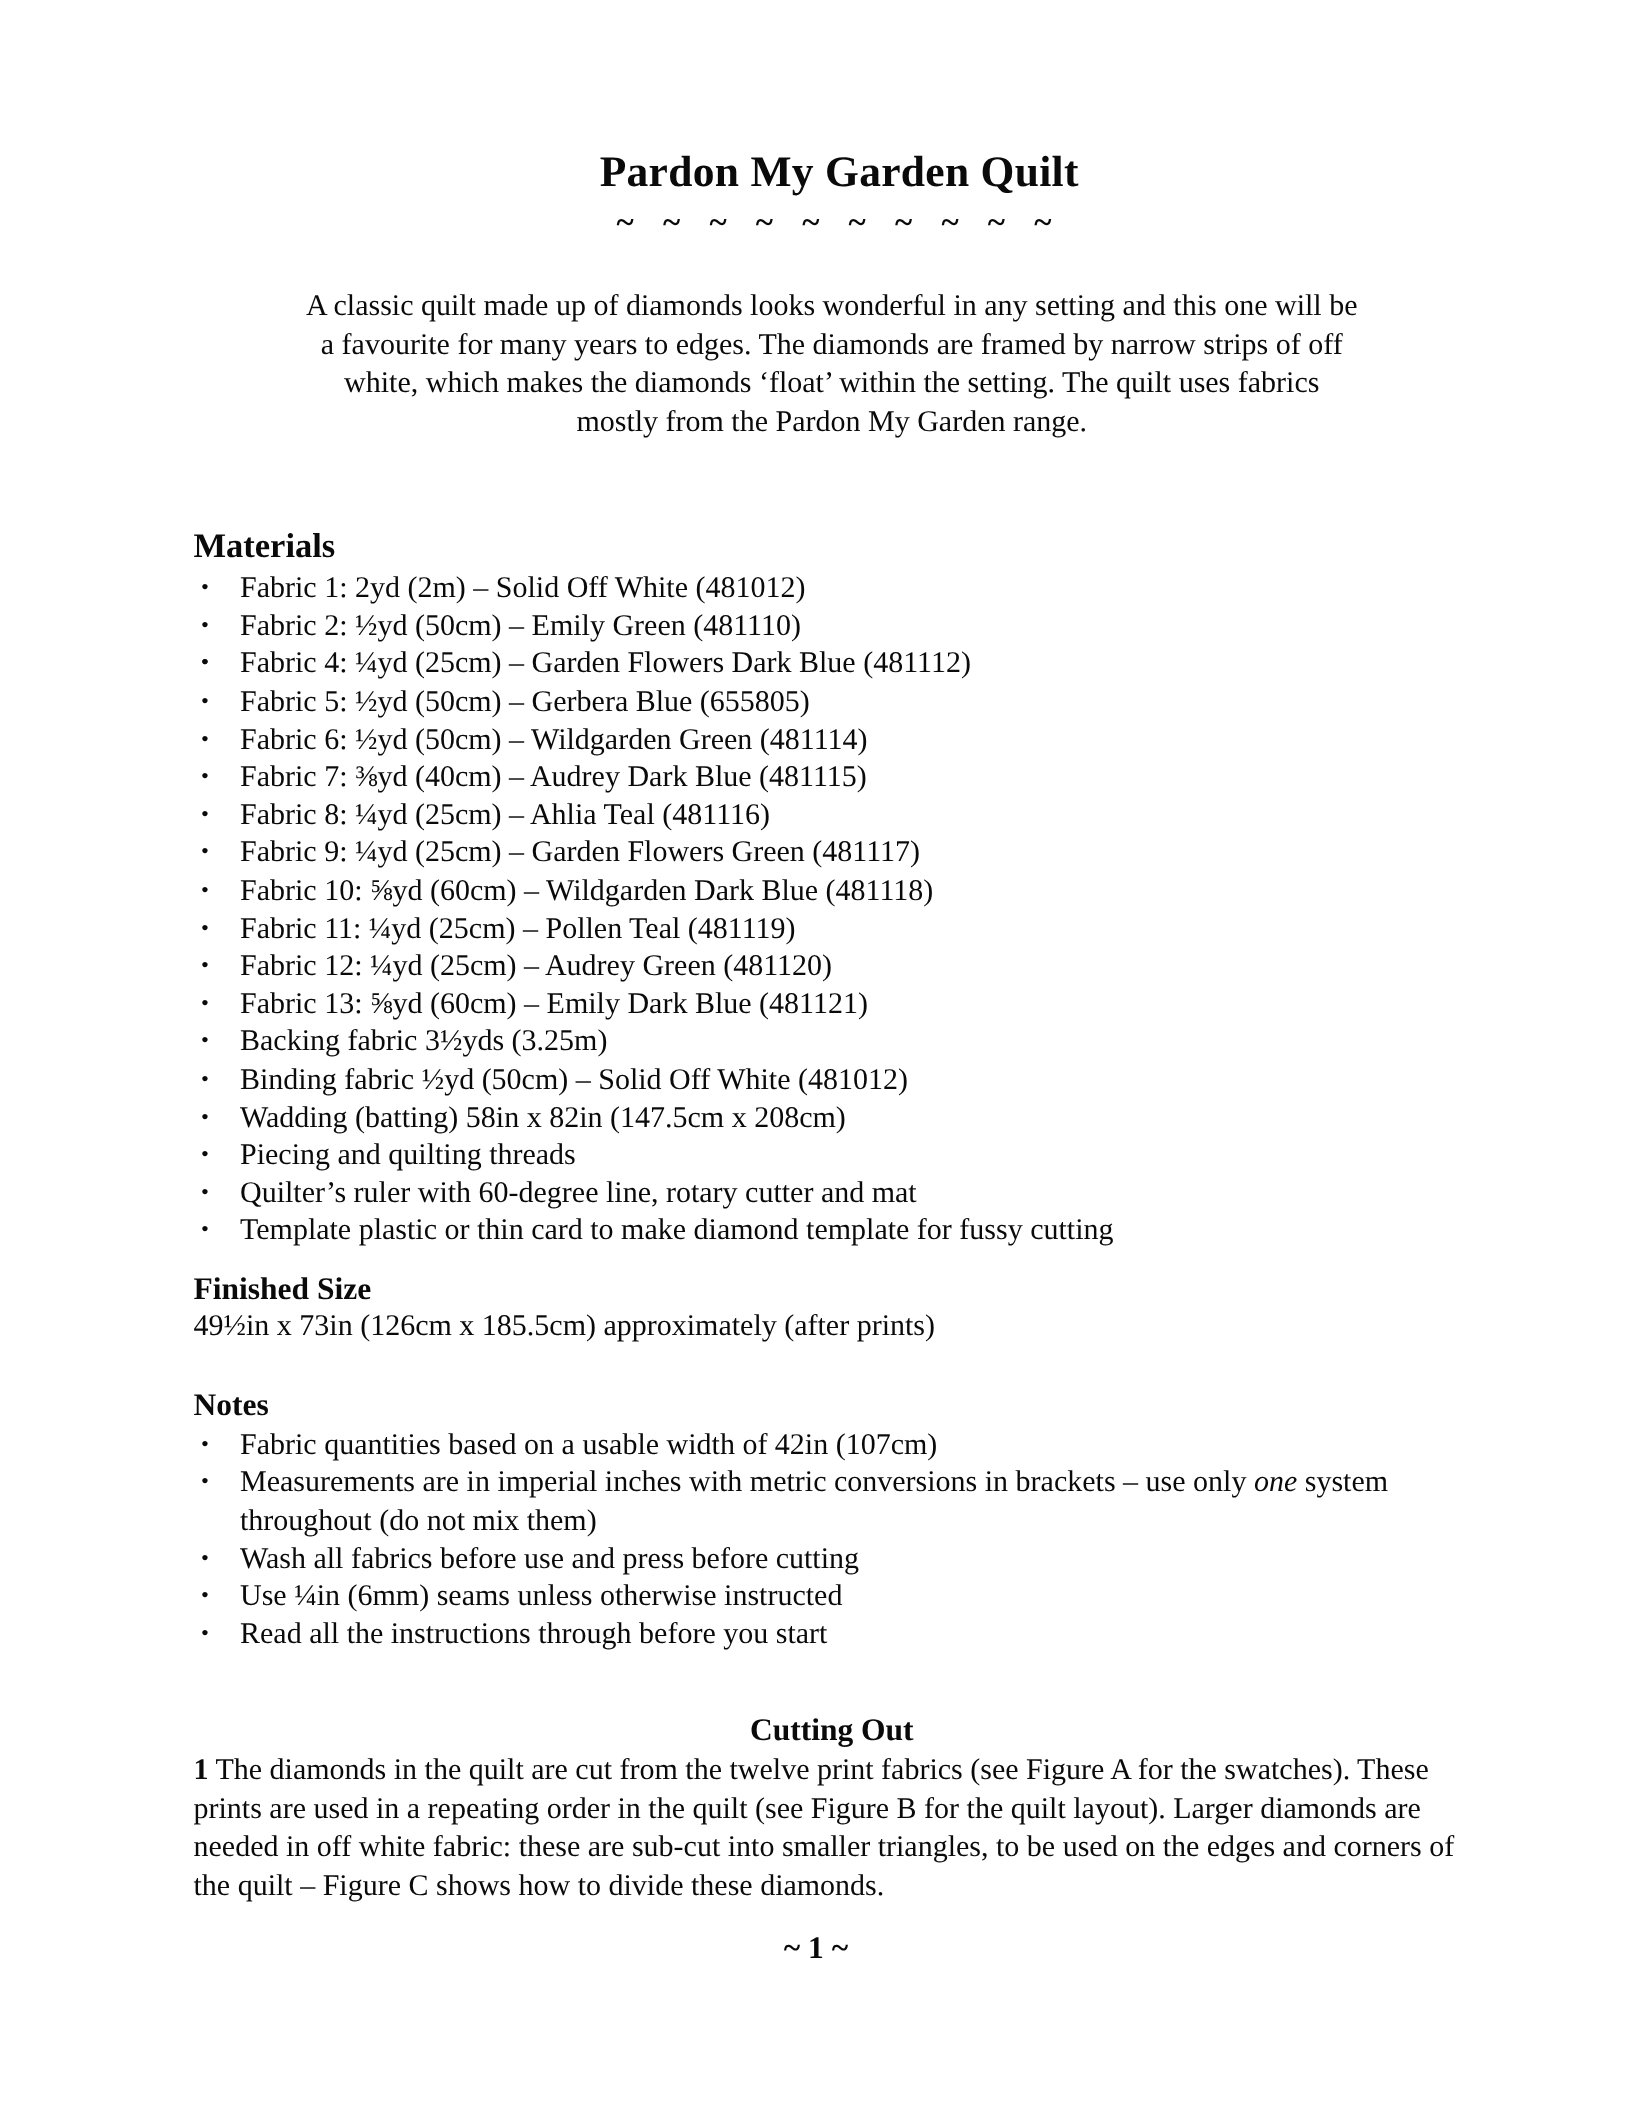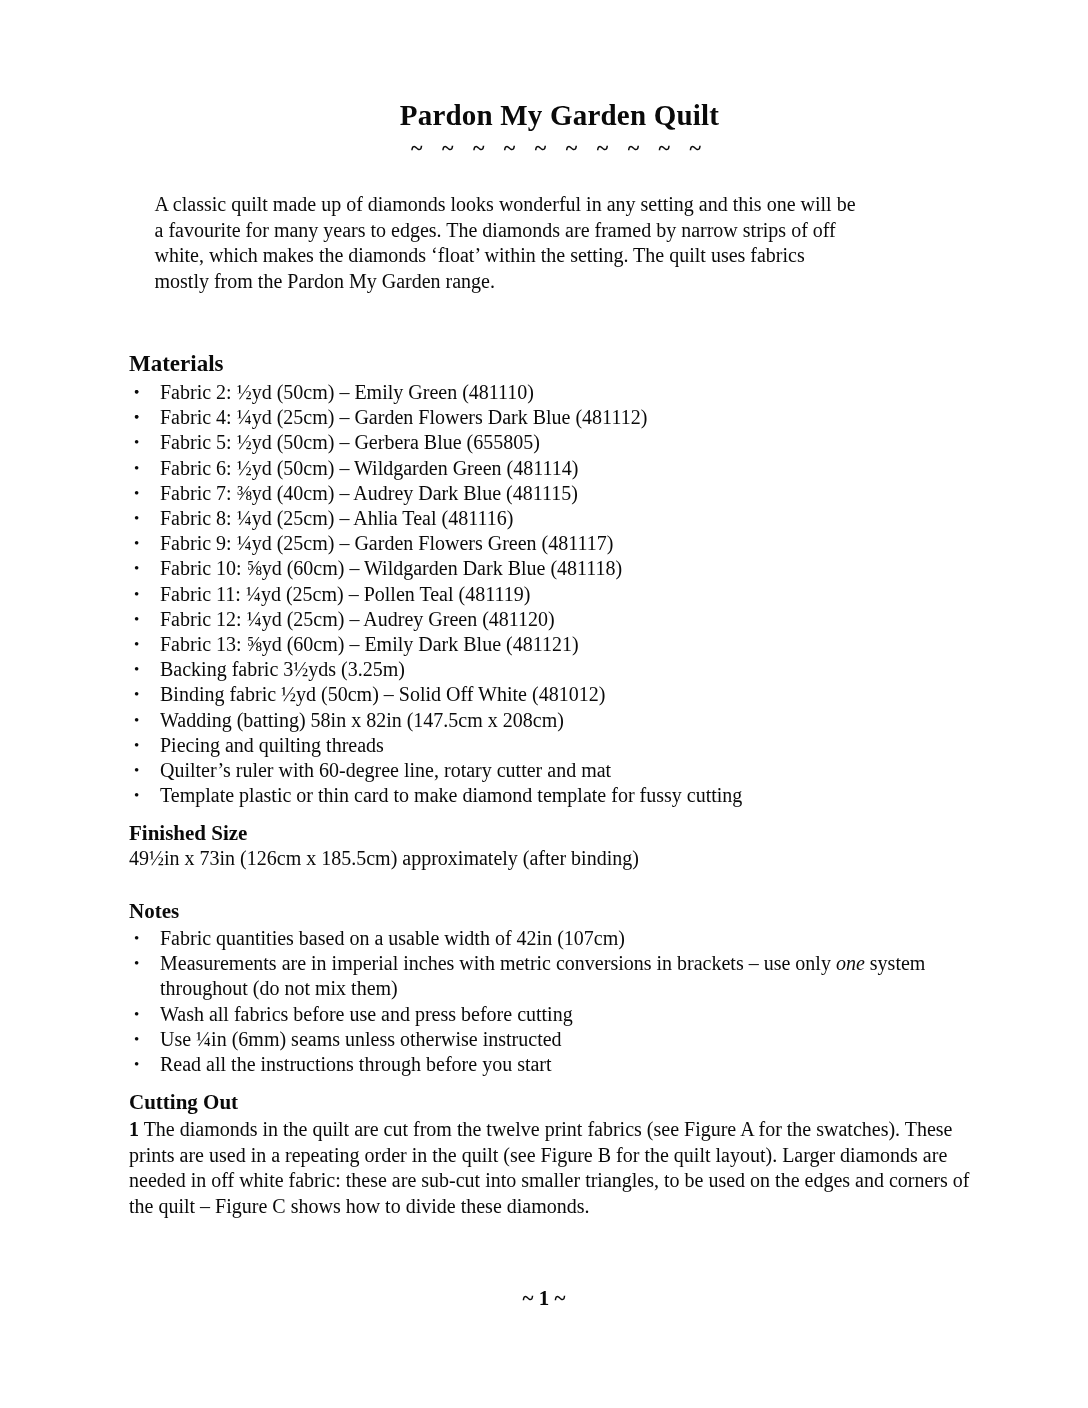--- a/index.html
+++ b/index.html
@@ -36,20 +36,21 @@
     font-weight: bold;
     font-size: 22px;
     line-height: 24px;
     letter-spacing: 7px;
     margin: 4px 0 0 10px;
     white-space: nowrap;
   }
   .intro {
     margin: 32px auto 0 auto;
     width: 800px;
+    text-align: center;
   }
   .intro-line {
     line-height: 25.5px;
   }
   .section-heading-lg {
     font-weight: bold;
     font-size: 23px;
     line-height: 28px;
     margin: 56px 0 2px 0;
   }
@@ -89,21 +90,21 @@
   .footer-pagenum {
     position: absolute;
     left: 0;
     width: 100%;
     top: 1286px;
     text-align: center;
     font-weight: bold;
     font-size: 21px;
   }
   .mt-finished { margin-top: 12px; }
-  .mt-cutting  { margin-top: 12px; }
+  .mt-cutting  { margin-top: 38px; text-align: center; }
 </style>
 </head>
 <body>
 
 <div class="page">
   <div class="content">
 
     <h1 class="doc-title">Pardon My Garden Quilt</h1>
 
     <div class="divider">~ ~ ~ ~ ~ ~ ~ ~ ~ ~</div>
@@ -115,20 +116,21 @@
         <div class="intro-line">white, which makes the diamonds ‘float’ within the setting. The quilt uses fabrics</div>
         <div class="intro-line">mostly from the Pardon My Garden range.</div>
       </div>
 
     <h2 class="section-heading-lg">Materials</h2>
 
     <ul class="bullet-list">
 
     <li>
         <span class="bullet">•</span>
+        <span>Fabric 1: 2yd (2m) – Solid Off White (481012)</span>
       </li>
         <li>
         <span class="bullet">•</span>
         <span>Fabric 2: ½yd (50cm) – Emily Green (481110)</span>
       </li>
         <li>
         <span class="bullet">•</span>
       </li>
         <li>
         <span class="bullet">•</span>
@@ -191,21 +193,21 @@
         <span>Quilter’s ruler with 60-degree line, rotary cutter and mat</span>
       </li>
         <li>
         <span class="bullet">•</span>
         <span>Template plastic or thin card to make diamond template for fussy cutting</span>
       </li>
       </ul>
 
     <h3 class="section-heading mt-finished">Finished Size</h3>
 
-    <p class="plain-line">49½in x 73in (126cm x 185.5cm) approximately (after binding)</p>
+    <p class="plain-line">49½in x 73in (126cm x 185.5cm) approximately (after prints)</p>
 
     <h3 class="section-heading">Notes</h3>
 
     <ul class="bullet-list">
 
     <li>
         <span class="bullet">•</span>
         <span>Fabric quantities based on a usable width of 42in (107cm)</span>
       </li>
         <li>

